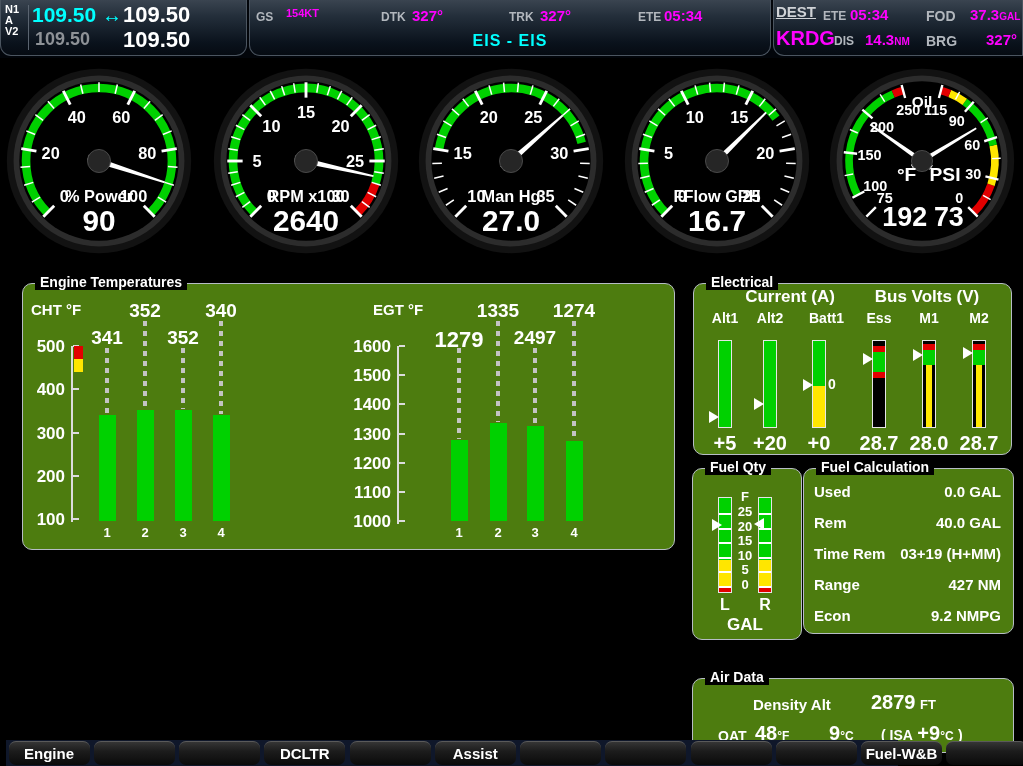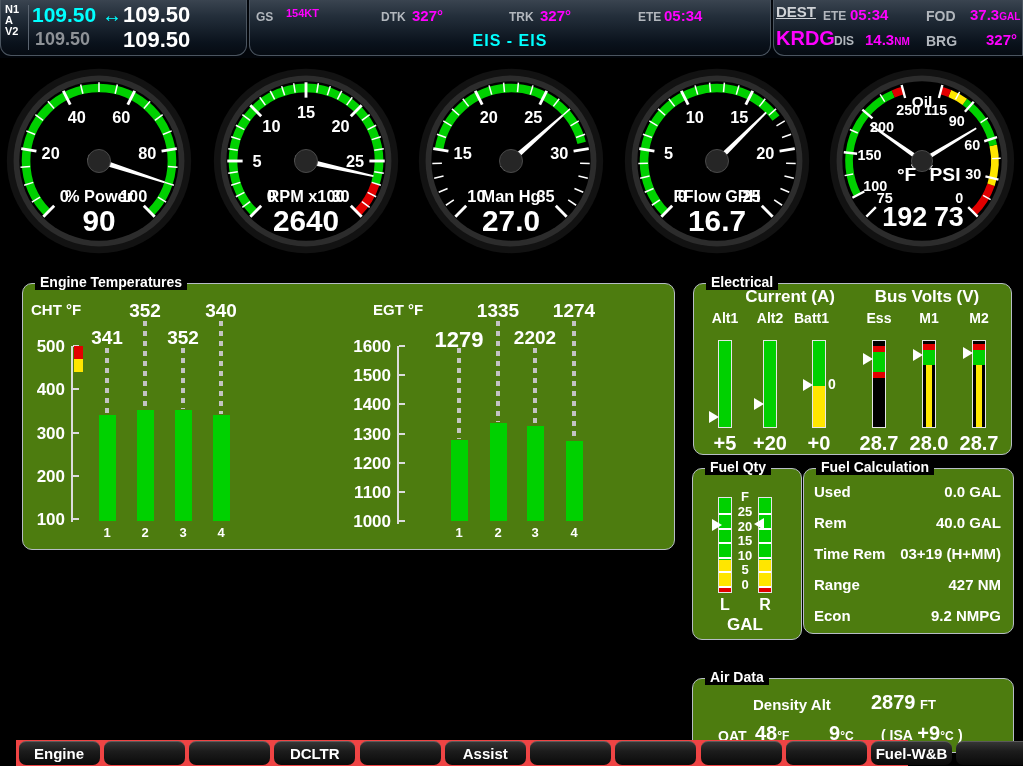--- a/index.html
+++ b/index.html
@@ -15,21 +15,21 @@
   .mag{color:#ff00ff;}
   .cyan{color:#00ffff;}
   .unit-sm{font-size:10px;}
   
   .panel{position:absolute;background:#4d7c0f;border:1px solid #b6bdc5;border-radius:10px;}
   .panel-title{position:absolute;top:-10px;left:12px;background:#000;padding:0 5px;
                color:#fff;font-size:14px;white-space:nowrap;}
   .fc-row{position:absolute;left:10px;right:12px;display:flex;justify-content:space-between;
           font-size:15px;color:#fff;}
   
-  .softkeybar{position:absolute;left:16px;top:740px;width:892px;height:26px;background:#ef4444;}
+  .softkeybar{position:absolute;left:6px;top:740px;width:892px;height:26px;background:#0f172a;}
   .softkey{position:absolute;top:1px;width:81px;height:23px;border-radius:7px;
            background:linear-gradient(180deg,#353535 0%,#1c1c1c 40%,#0a0a0a 100%);
            border-top:1px solid #5a5a5a;color:#fff;font-size:15px;line-height:23px;text-align:center;}
 </style>
 </head>
 <body>
 
 <div class="screen">
 
   <div class="topbar">
@@ -343,21 +343,21 @@
       <div class="abs" style="left: 376px; top: 236px; width: 6px; height: 2px; background: rgb(220, 220, 220);"></div>
       <div class="abs" style="left: 374px; top: 62px; width: 2px; height: 178px; background: rgb(220, 220, 220);"></div>
       <div class="abs" style="left: 401px; top: 43px; width: 70px; text-align: center; font-size: 22px;">1279</div>
       <div class="abs" style="left: 434px; top: 64px; width: 4px; height: 90.625px; background: repeating-linear-gradient(rgb(196, 196, 196) 0px, rgb(196, 196, 196) 5px, transparent 5px, transparent 10px);"></div>
       <div class="abs" style="left: 428px; top: 155.625px; width: 17px; height: 81.375px; background: rgb(0, 209, 0);"></div>
       <div class="abs" style="left: 426px; top: 241px; width: 20px; text-align: center; font-size: 13px;">1</div>
       <div class="abs" style="left: 440px; top: 16px; width: 70px; text-align: center; font-size: 19px;">1335</div>
       <div class="abs" style="left: 473px; top: 37px; width: 4px; height: 101.292px; background: repeating-linear-gradient(rgb(196, 196, 196) 0px, rgb(196, 196, 196) 5px, transparent 5px, transparent 10px);"></div>
       <div class="abs" style="left: 467px; top: 139.292px; width: 17px; height: 97.7083px; background: rgb(0, 209, 0);"></div>
       <div class="abs" style="left: 465px; top: 241px; width: 20px; text-align: center; font-size: 13px;">2</div>
-      <div class="abs" style="left: 477px; top: 43px; width: 70px; text-align: center; font-size: 19px;">2202</div>
+      <div class="abs" style="left: 477px; top: 43px; width: 70px; text-align: center; font-size: 19px;">2497</div>
       <div class="abs" style="left: 510px; top: 64px; width: 4px; height: 76.9167px; background: repeating-linear-gradient(rgb(196, 196, 196) 0px, rgb(196, 196, 196) 5px, transparent 5px, transparent 10px);"></div>
       <div class="abs" style="left: 504px; top: 141.917px; width: 17px; height: 95.0833px; background: rgb(0, 209, 0);"></div>
       <div class="abs" style="left: 502px; top: 241px; width: 20px; text-align: center; font-size: 13px;">3</div>
       <div class="abs" style="left: 516px; top: 16px; width: 70px; text-align: center; font-size: 19px;">1274</div>
       <div class="abs" style="left: 549px; top: 37px; width: 4px; height: 119.083px; background: repeating-linear-gradient(rgb(196, 196, 196) 0px, rgb(196, 196, 196) 5px, transparent 5px, transparent 10px);"></div>
       <div class="abs" style="left: 543px; top: 157.083px; width: 17px; height: 79.9167px; background: rgb(0, 209, 0);"></div>
       <div class="abs" style="left: 541px; top: 241px; width: 20px; text-align: center; font-size: 13px;">4</div>
     </div>
 
   <div class="panel" id="electrical-panel" style="left:693px;top:283px;width:317px;height:170px;">
@@ -369,21 +369,21 @@
         <div style="position: absolute; left: 0px; right: 0px; top: 0px; height: 86px; background: rgb(0, 209, 0);"></div>
       </div>
       <div class="abs" style="left: 15px; top: 127.4px; width: 0px; height: 0px; border-top: 6px solid transparent; border-bottom: 6px solid transparent; border-left: 10px solid rgb(255, 255, 255);"></div>
       <div class="abs" style="left: 1px; top: 148px; width: 60px; text-align: center; font-size: 20px;">+5</div>
       <div class="abs" style="left: 51px; top: 26px; width: 50px; text-align: center; font-size: 14px;">Alt2</div>
       <div class="abs" style="left: 69px; top: 56px; width: 14px; height: 88px; border: 1px solid rgb(230, 230, 230); box-sizing: border-box; background: rgb(0, 0, 0);">
         <div style="position: absolute; left: 0px; right: 0px; top: 0px; height: 86px; background: rgb(0, 209, 0);"></div>
       </div>
       <div class="abs" style="left: 60px; top: 113.64px; width: 0px; height: 0px; border-top: 6px solid transparent; border-bottom: 6px solid transparent; border-left: 10px solid rgb(255, 255, 255);"></div>
       <div class="abs" style="left: 46px; top: 148px; width: 60px; text-align: center; font-size: 20px;">+20</div>
-      <div class="abs" style="left: 100px; top: 26px; width: 50px; text-align: left; font-size: 14px;">Batt1</div>
+      <div class="abs" style="left: 100px; top: 26px; width: 50px; text-align: right; font-size: 14px;">Batt1</div>
       <div class="abs" style="left: 118px; top: 56px; width: 14px; height: 88px; border: 1px solid rgb(230, 230, 230); box-sizing: border-box; background: rgb(0, 0, 0);">
         <div style="position: absolute; left: 0px; right: 0px; top: 0px; height: 44.72px; background: rgb(0, 209, 0);"></div>
         <div style="position: absolute; left: 0px; right: 0px; top: 44.72px; height: 41.28px; background: rgb(255, 230, 0);"></div>
       </div>
       <div class="abs" style="left: 109px; top: 94.72px; width: 0px; height: 0px; border-top: 6px solid transparent; border-bottom: 6px solid transparent; border-left: 10px solid rgb(255, 255, 255);"></div>
       <div class="abs" style="left: 134px; top: 91.72px; font-size: 14px;">0</div>
       <div class="abs" style="left: 95px; top: 148px; width: 60px; text-align: center; font-size: 20px;">+0</div>
       <div class="abs" style="left: 160px; top: 26px; width: 50px; text-align: center; font-size: 14px;">Ess</div>
       <div class="abs" style="left: 178px; top: 56px; width: 14px; height: 88px; border: 1px solid rgb(230, 230, 230); box-sizing: border-box; background: rgb(0, 0, 0);">
         <div style="position: absolute; left: 0px; right: 0px; top: 5.16px; height: 6.02px; background: rgb(226, 0, 0);"></div>

